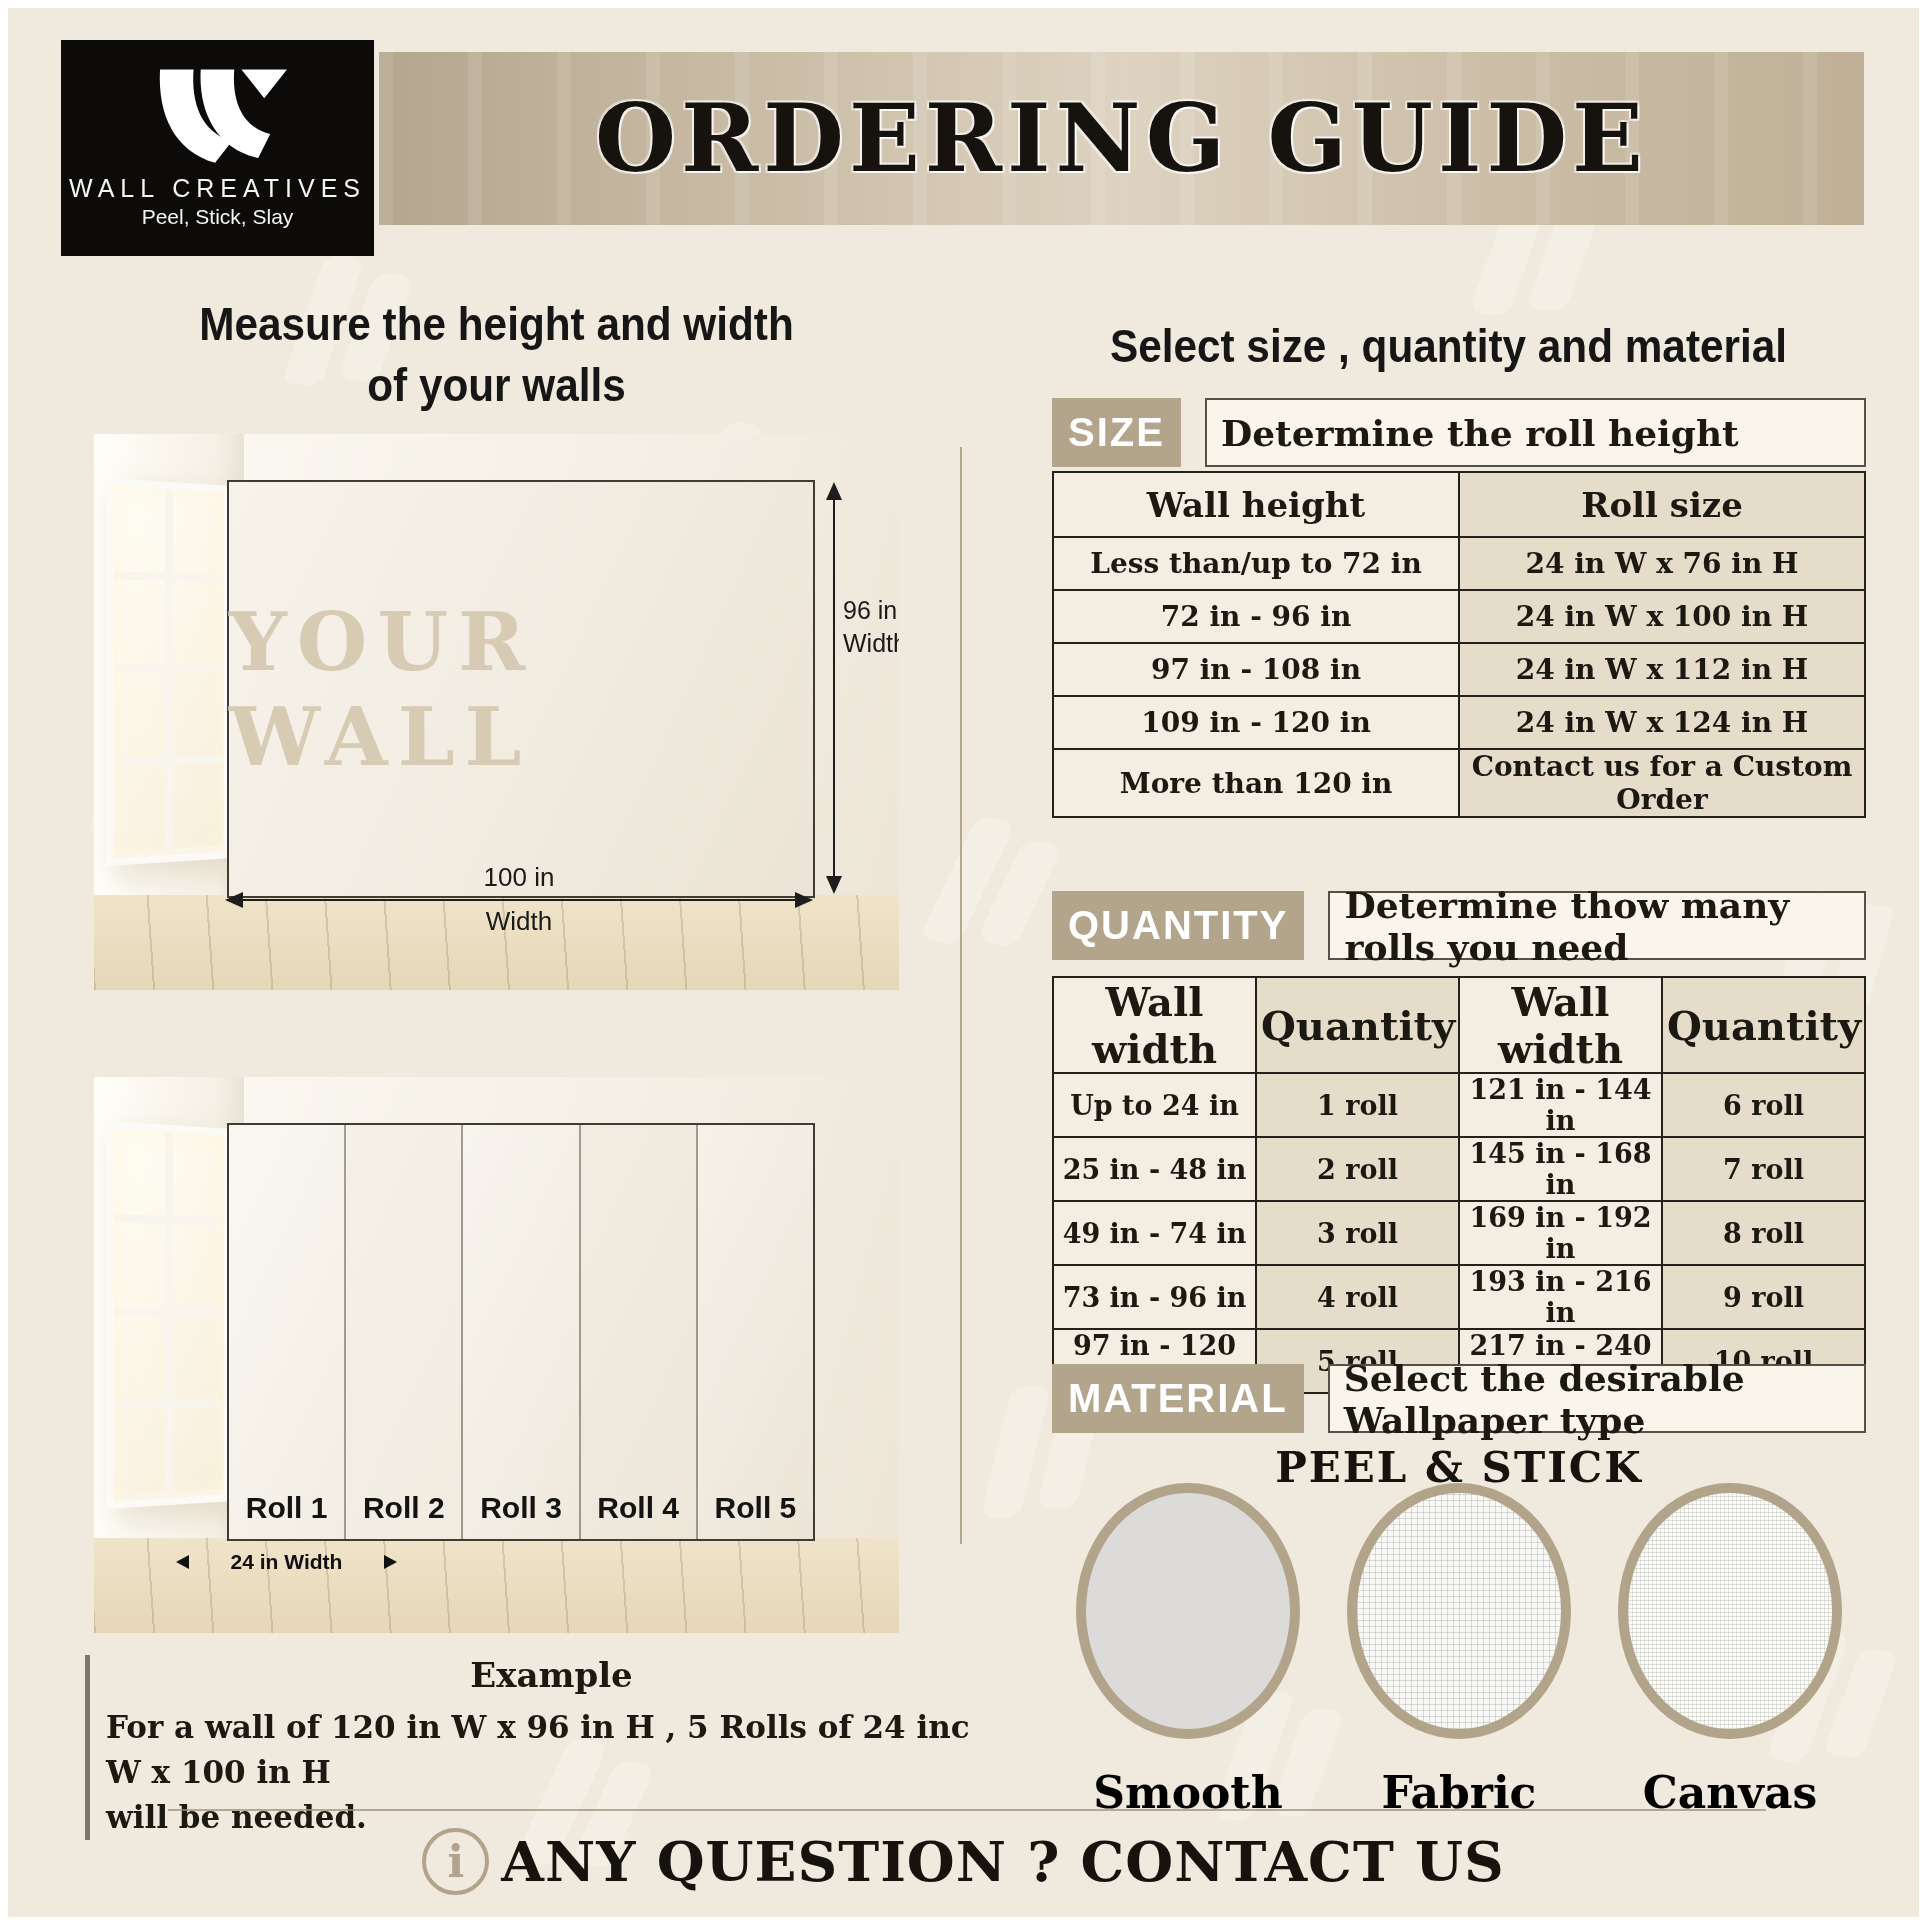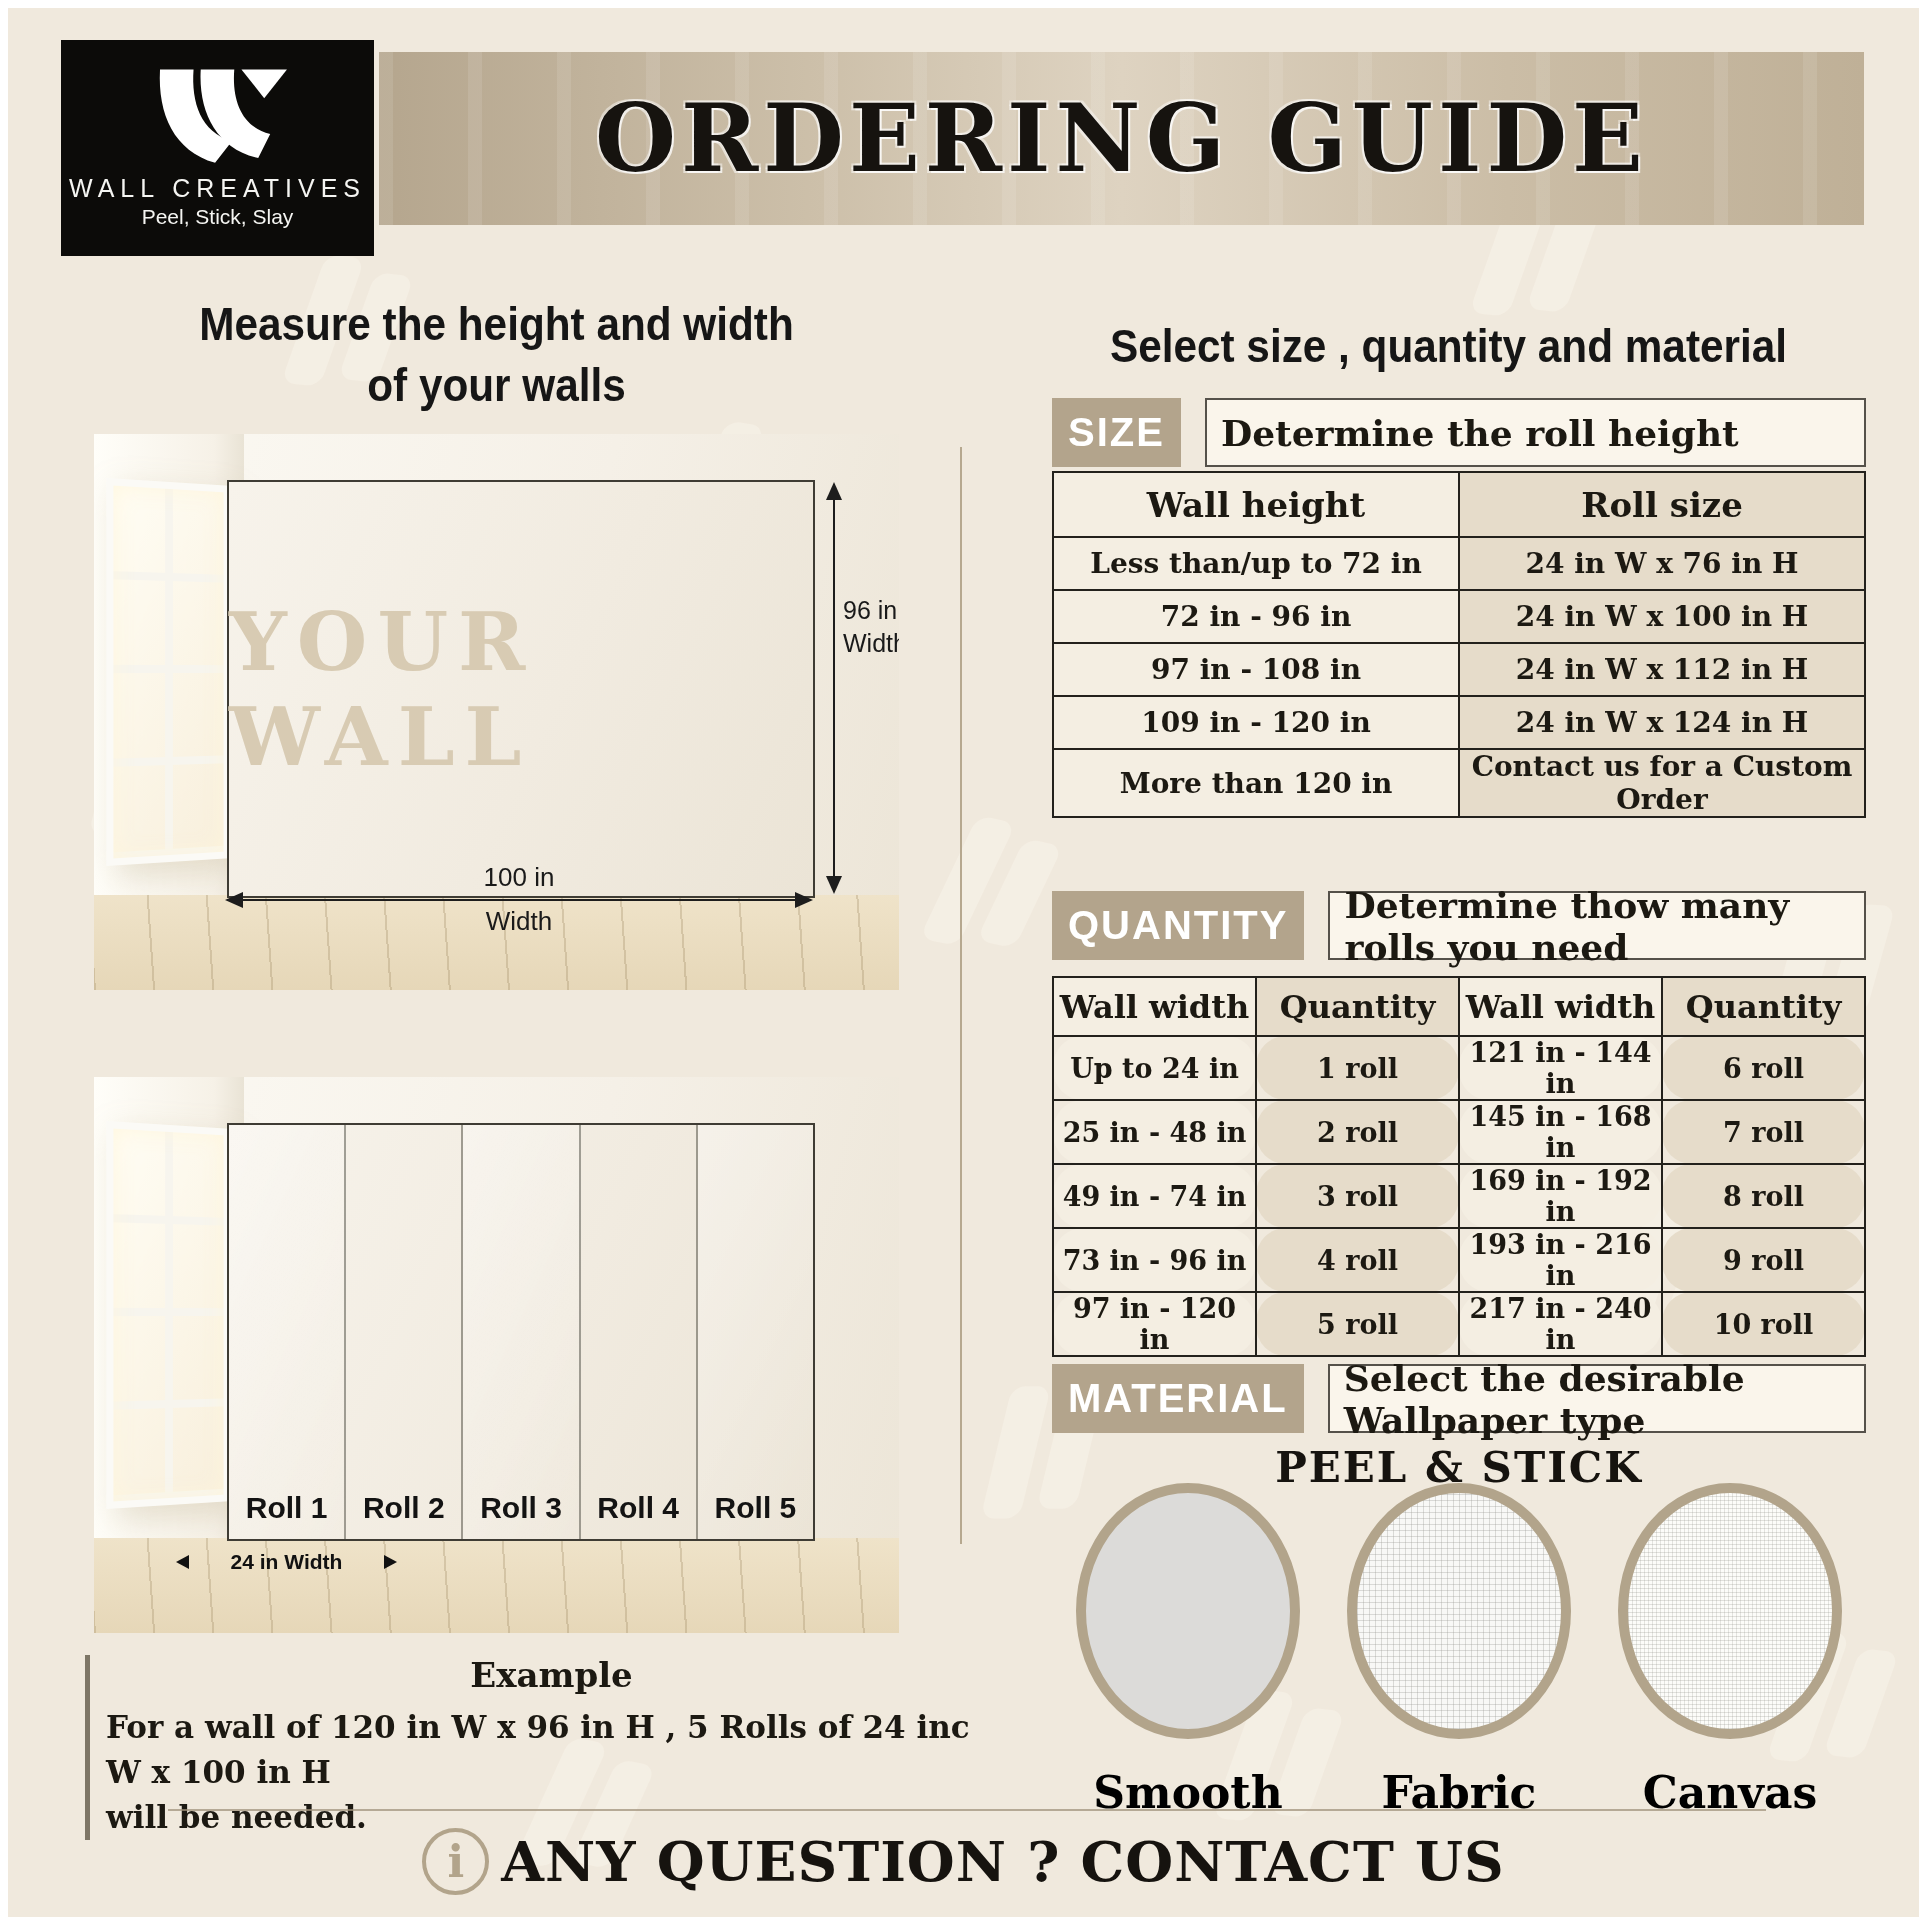--- a/index.html
+++ b/index.html
@@ -96,22 +96,22 @@
   .sec.size{top:398px;} .sec.quantity{top:891px;} .sec.material{top:1364px;}
 
   
   table.guide{position:absolute;left:1052px;width:814px;border-collapse:collapse;table-layout:fixed;
               font-family:"DejaVu Serif",serif;font-weight:bold;color:#1c1912;}
   table.guide th,table.guide td{border:2px solid #23211c;text-align:center;padding:0 4px;}
   table.size-t{top:471px;border-radius:10px;}
   table.size-t th{height:63px;font-size:34px;}
   table.size-t td{height:51px;font-size:28px;}
   table.qty-t{top:976px;}
-  table.qty-t th{height:57px;font-size:32px;}
-  table.qty-t td{height:50px;font-size:27px;border-radius:30px;}
+  table.qty-t th{height:57px;font-size:40px;}
+  table.qty-t td{height:50px;font-size:27px;}
   .cell-cream{background:#f4eee2;}
   .cell-tan{background:#e6dcca;}
 
   
   .peel-stick{position:absolute;left:1052px;top:1443px;width:814px;text-align:center;
               font-family:"DejaVu Serif",serif;font-weight:bold;font-size:42px;letter-spacing:2px;color:#16130f;}
   .materials{position:absolute;left:1052px;top:1483px;width:814px;display:flex;justify-content:space-between;padding:0 22px;box-sizing:border-box;}
   .mat{width:228px;display:flex;flex-direction:column;align-items:center;}
   .mat .circle{width:204px;height:236px;border:10px solid #b2a48b;border-radius:50%;box-sizing:content-box;}
   .circle.smooth{background:#dcdbd9;}

